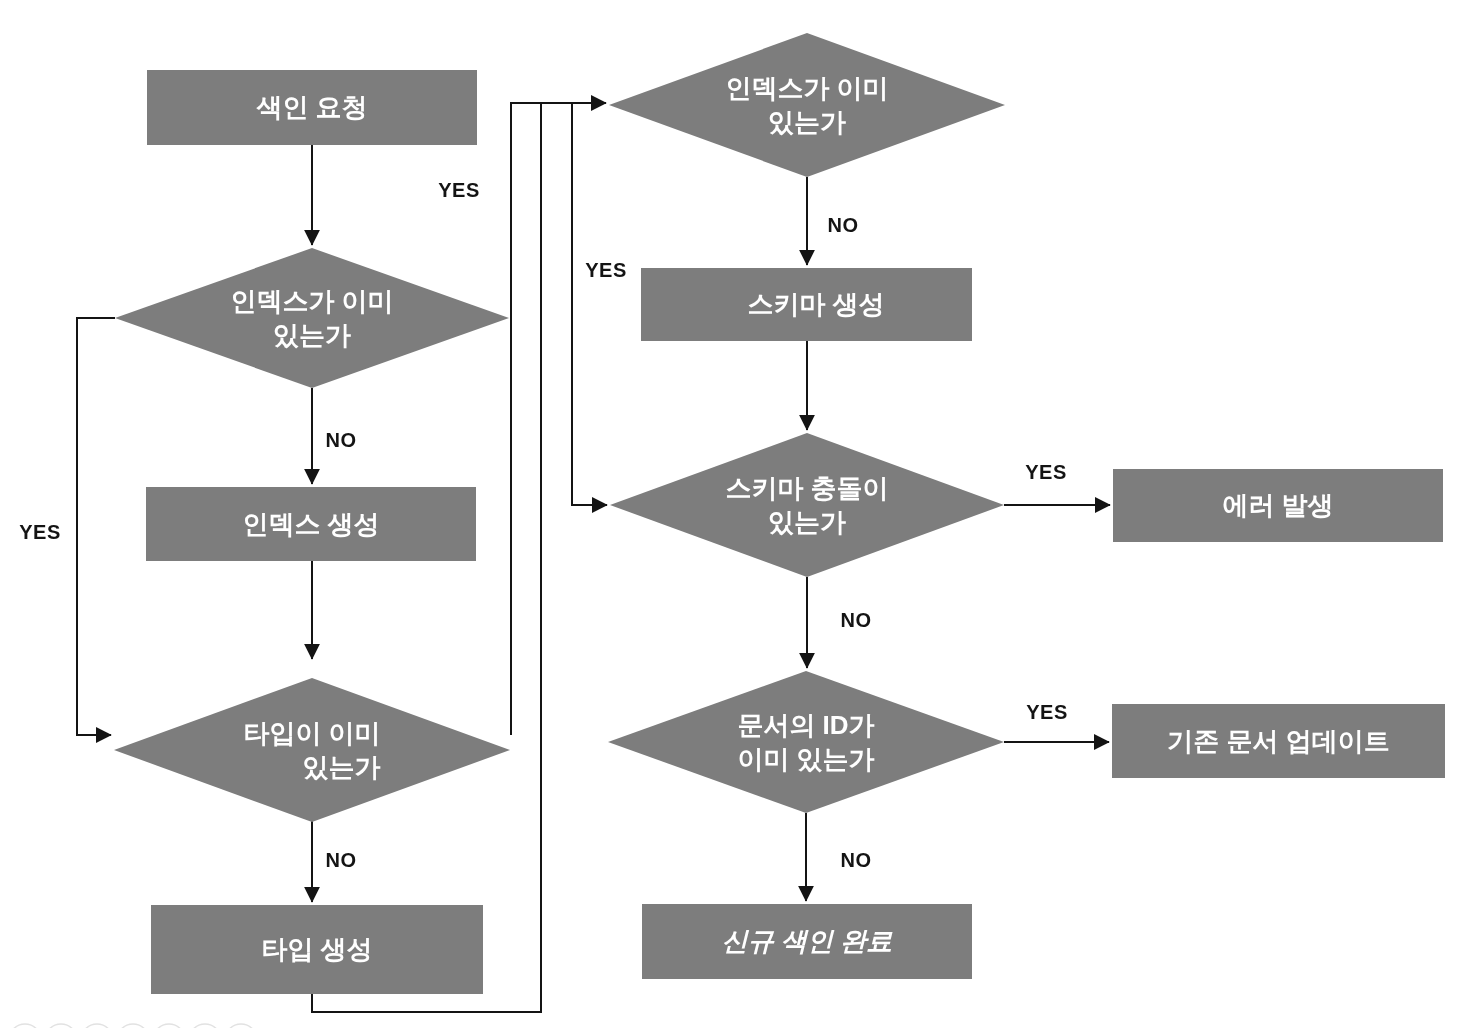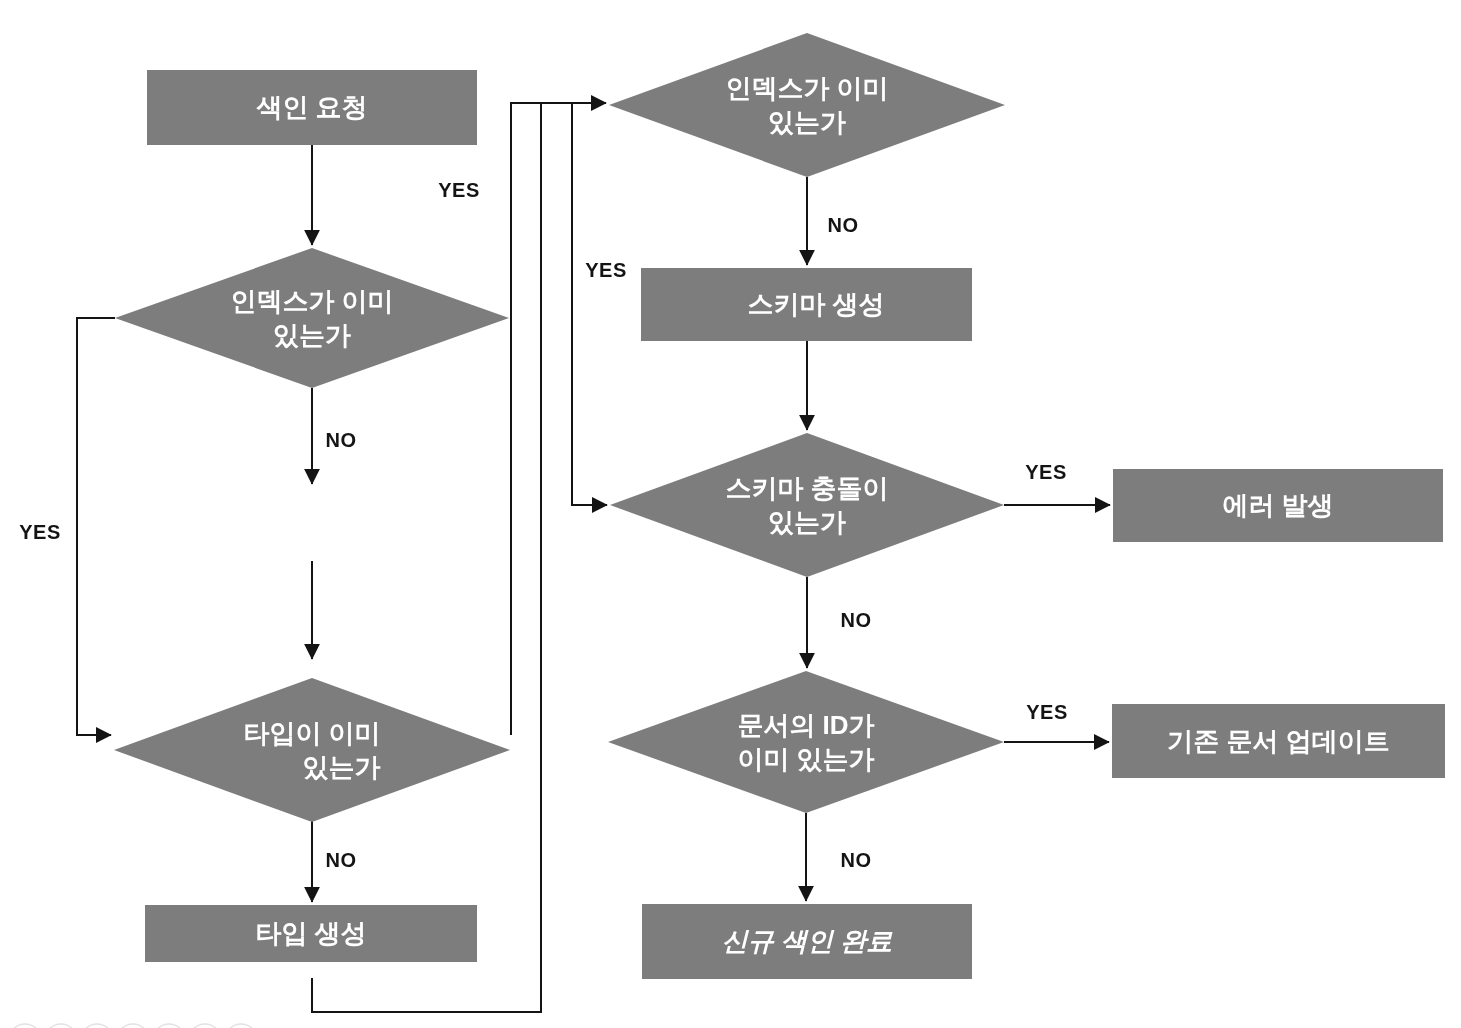--- a/index.html
+++ b/index.html
@@ -89,22 +89,25 @@
       <circle cx="169" cy="1040" r="16"></circle>
       <circle cx="205" cy="1040" r="16"></circle>
       <circle cx="241" cy="1040" r="16"></circle>
     </g>
   </svg>
 
   <div class="node rect-node" style="left:147px;top:70px;width:330px;height:75px;">
     <span class="node-label">색인 요청</span>
   </div>
 
+  <div class="node rect-node" style="left:146px;top:487px;width:330px;height:74px;">
+    <span class="node-label">인덱스 생성</span>
+  </div>
 
-  <div class="node rect-node" style="left:145px;top:905px;width:332px;height:57px;">
+  <div class="node rect-node" style="left:151px;top:905px;width:332px;height:89px;">
     <span class="node-label">타입 생성</span>
   </div>
 
   <div class="node rect-node" style="left:641px;top:268px;width:331px;height:73px;padding-left:19px;">
     <span class="node-label">스키마 생성</span>
   </div>
 
   <div class="node rect-node" style="left:1113px;top:469px;width:330px;height:73px;">
     <span class="node-label">에러 발생</span>
   </div>

